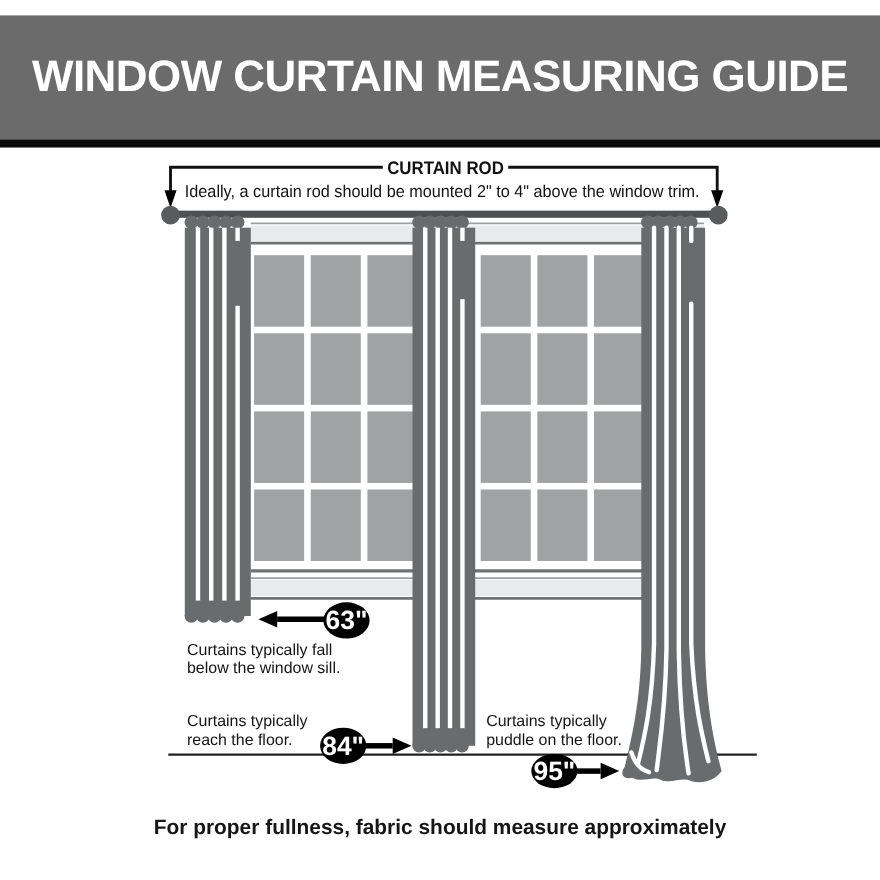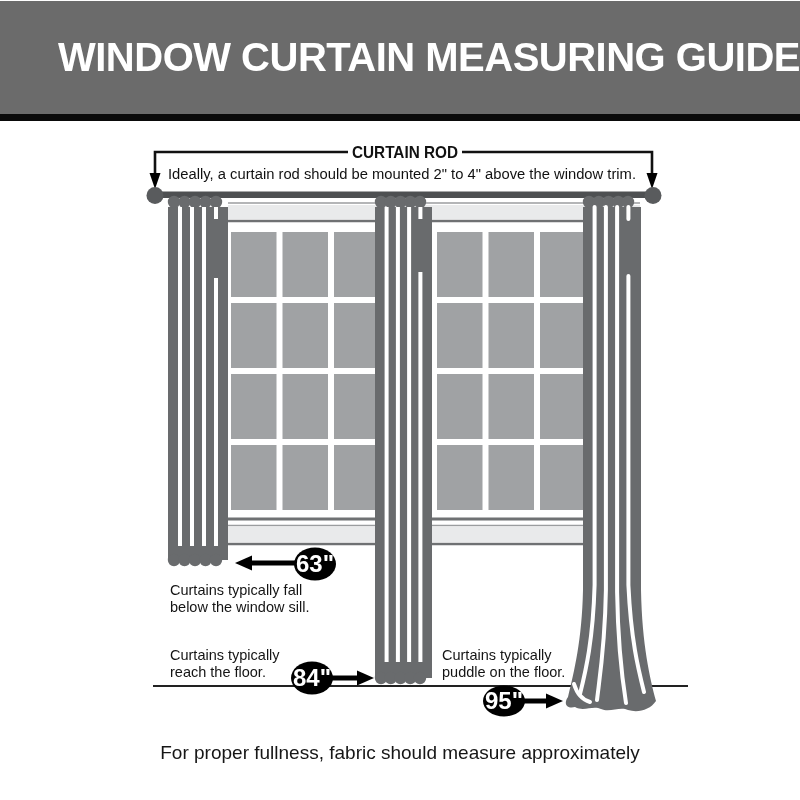--- a/index.html
+++ b/index.html
@@ -12,23 +12,23 @@
     --trim-dark:#6f7173;
     --trim-light:#9b9d9f;
     --ink:#141414;
   }
   html,body{margin:0;padding:0;}
   body{
     width:800px;height:800px;position:relative;background:#ffffff;
     font-family:"Liberation Sans", sans-serif;overflow:hidden;
   }
   .header{
-    position:absolute;top:1px;left:0;width:800px;height:113px;
+    position:absolute;top:14px;left:0;width:800px;height:113px;
     background:var(--header-bg);border-bottom:7px solid #0a0a0a;
-    display:flex;align-items:center;justify-content:flex-end;
+    display:flex;align-items:center;justify-content:center;
   }
   .header h1{
     margin:0;color:#ffffff;font-size:40px;font-weight:bold;
     letter-spacing:-0.5px;white-space:nowrap;
   }
   svg{position:absolute;top:0;left:0;}
   .callout-line{stroke:#111;stroke-width:2.6;fill:none;}
   .callout-title{font-size:16.5px;font-weight:bold;fill:#111;}
   .callout-sub{font-size:15.5px;fill:#111;}
   .rod{fill:var(--rod);}
@@ -41,21 +41,21 @@
   .stripe{fill:#ffffff;}
   .stripe-path{stroke:#ffffff;stroke-width:4;fill:none;stroke-linecap:round;}
   .floor{stroke:#222;stroke-width:2;fill:none;}
   .badge{fill:#000000;}
   .badge-text{fill:#ffffff;font-size:24px;font-weight:bold;text-anchor:middle;}
   .arrow-shaft{stroke:#000;stroke-width:5;fill:none;}
   .arrow-head{fill:#000;}
   .note{font-size:14.5px;fill:var(--ink);}
   .footer{
     position:absolute;top:740px;left:0;width:800px;text-align:center;
-    color:#161616;font-size:19px;line-height:25px;
+    color:#161616;font-size:19px;line-height:25px;font-weight:bold;
   }
 </style>
 </head>
 <body>
 
 <div class="header">
   <h1>WINDOW CURTAIN MEASURING GUIDE</h1>
 </div>
 
 <svg width="800" height="800" viewBox="0 0 800 800">

